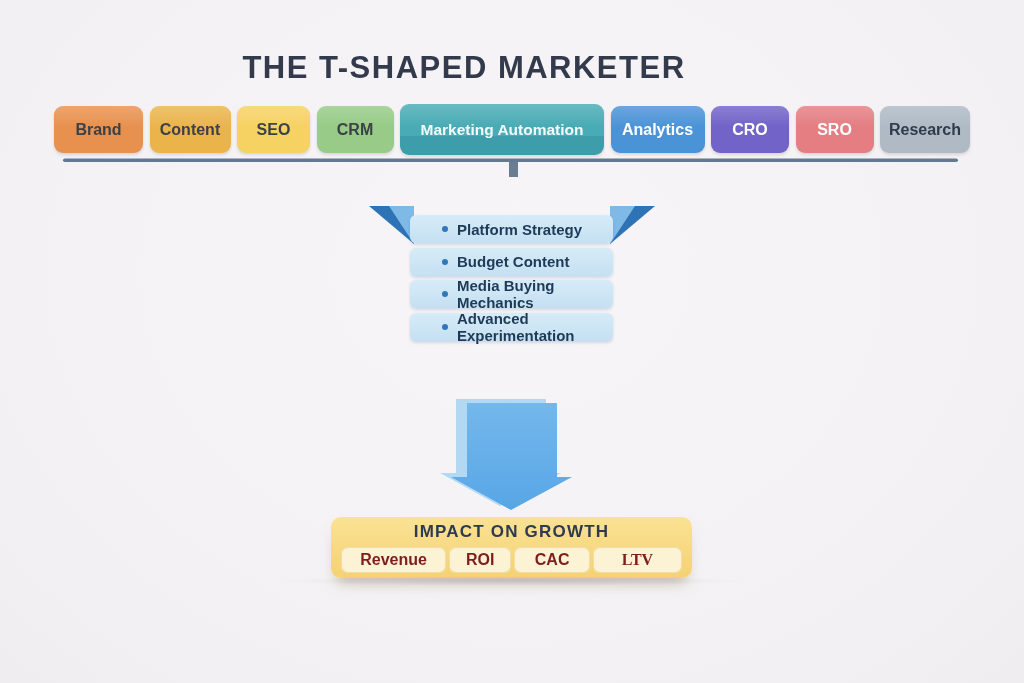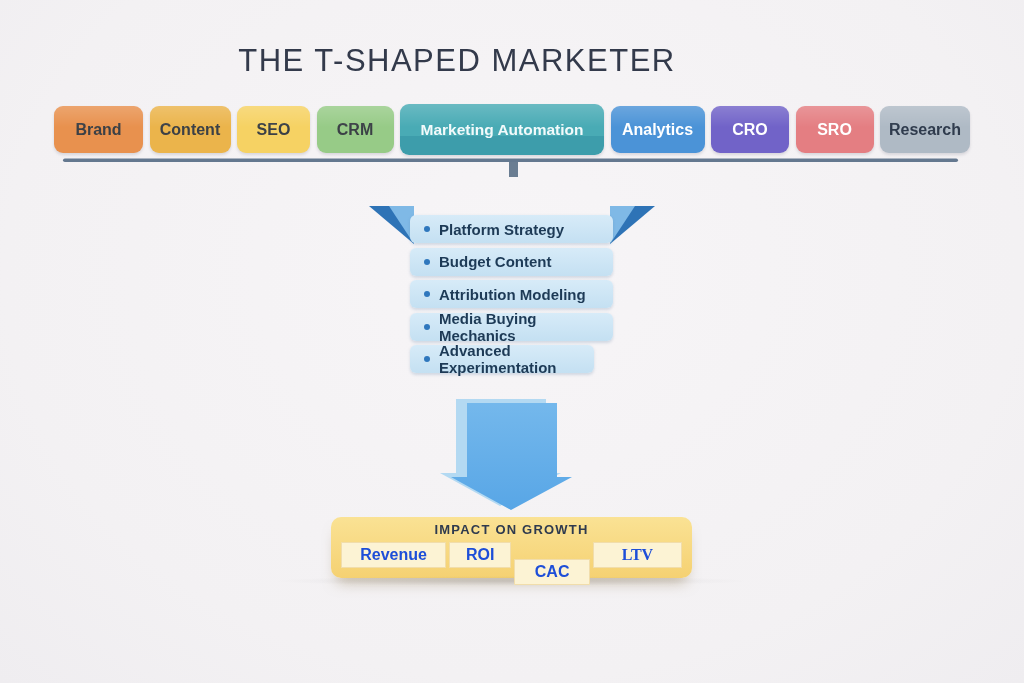--- a/index.html
+++ b/index.html
@@ -8,22 +8,22 @@
     font-family:"Liberation Sans","DejaVu Sans",sans-serif;
     background:#f4f2f3;
   }
   .stage{
     position:relative;width:1024px;height:683px;
     background:radial-gradient(ellipse at 50% 40%, #f7f5f7 0%, #f3f1f3 70%, #efedf0 100%);
   }
   
   .page-title{
     position:absolute;top:36px;left:0;width:900px;
-    text-align:center;margin:7px;
-    font-size:31px;font-weight:400;letter-spacing:1.5px;
+    text-align:center;margin:14px;
+    font-size:31px;font-weight:700;letter-spacing:1.5px;
     color:#333a4b;
   }
   
   .skills-row{
     position:absolute;left:54px;top:106px;width:920px;height:51px;
     display:flex;gap:6.5px;align-items:flex-start;
   }
   .chip{
     height:47px;border-radius:9px;
     display:flex;align-items:center;justify-content:center;
@@ -58,21 +58,21 @@
     box-shadow:0 3px 6px rgba(40,90,150,.3);
     z-index:3;
   }
   
   .spec-list{position:absolute;left:410px;top:215px;z-index:4;}
   .spec-item{
     height:28px;margin-bottom:4.5px;width:203px;
     background:linear-gradient(180deg,#d7ebf8,#c4e0f2);
     border-radius:6px;
     display:flex;align-items:center;
-    padding-left:14px;box-sizing:border-box;
+    padding-left:32px;box-sizing:border-box;
     font-size:15px;font-weight:600;color:#1d3a56;
     box-shadow:0 1.5px 3px rgba(80,120,160,.22);
   }
   .spec-item:nth-child(5){width:184px;}
   .spec-item:nth-child(6){width:240px;gap:8px;}
   .bullet{
     width:6px;height:6px;border-radius:50%;
     background:#2f77bd;margin-right:9px;flex:0 0 auto;
   }
   
@@ -83,33 +83,33 @@
     padding:5px 10px 0 10px;
     box-shadow:0 10px 14px -6px rgba(150,130,90,.5);
     z-index:5;
   }
   .impact::after{ 
     content:"";position:absolute;left:-60px;right:-60px;bottom:-8px;height:10px;
     background:radial-gradient(ellipse at center, rgba(60,60,70,.12), rgba(60,60,70,0) 70%);
     z-index:-1;
   }
   .impact-title{
-    text-align:center;font-size:13px;font-weight:700;
+    text-align:center;font-size:17px;font-weight:700;
     letter-spacing:1.2px;color:#2e3a4e;margin-bottom:5px;
   }
   .metrics{display:flex;gap:3px;}
   .metric{
-    height:26px;border-radius:1px;background:#fcf3d4;
+    height:26px;border-radius:7px;background:#fcf3d4;
     display:flex;align-items:center;justify-content:center;
-    font-size:16px;font-weight:600;color:#1d4ed8;
+    font-size:16px;font-weight:600;color:#7f1d1d;
     box-shadow:inset 0 0 0 1px rgba(230,200,130,.5);
   }
   .metric:nth-child(1){width:106px;}
   .metric:nth-child(2){width:63px;}
-  .metric:nth-child(3){width:76px;margin-top:17px;}
+  .metric:nth-child(3){width:76px;}
   .metric:nth-child(4){width:90px;font-family:Liberation Serif, serif;}
 </style>
 </head>
 <body>
 
 <div class="stage">
 
   <h1 class="page-title">THE T-SHAPED MARKETER</h1>
 
   <div class="skills-row">
@@ -166,24 +166,20 @@
     <div class="spec-item">
         <span class="bullet"></span>
         <span>Platform Strategy</span>
       </div>
     <div class="spec-item">
         <span class="bullet"></span>
         <span>Budget Content</span>
       </div>
     <div class="spec-item">
         <span class="bullet"></span>
-        <span>Attribution Modeling</span>
-      </div>
-    <div class="spec-item">
-        <span class="bullet"></span>
         <span>Media Buying Mechanics</span>
       </div>
     <div class="spec-item">
         <span class="bullet"></span>
         <span>Advanced Experimentation</span>
       </div>
   </div>
 
   <div class="impact">
     <div class="impact-title">IMPACT ON GROWTH</div>

